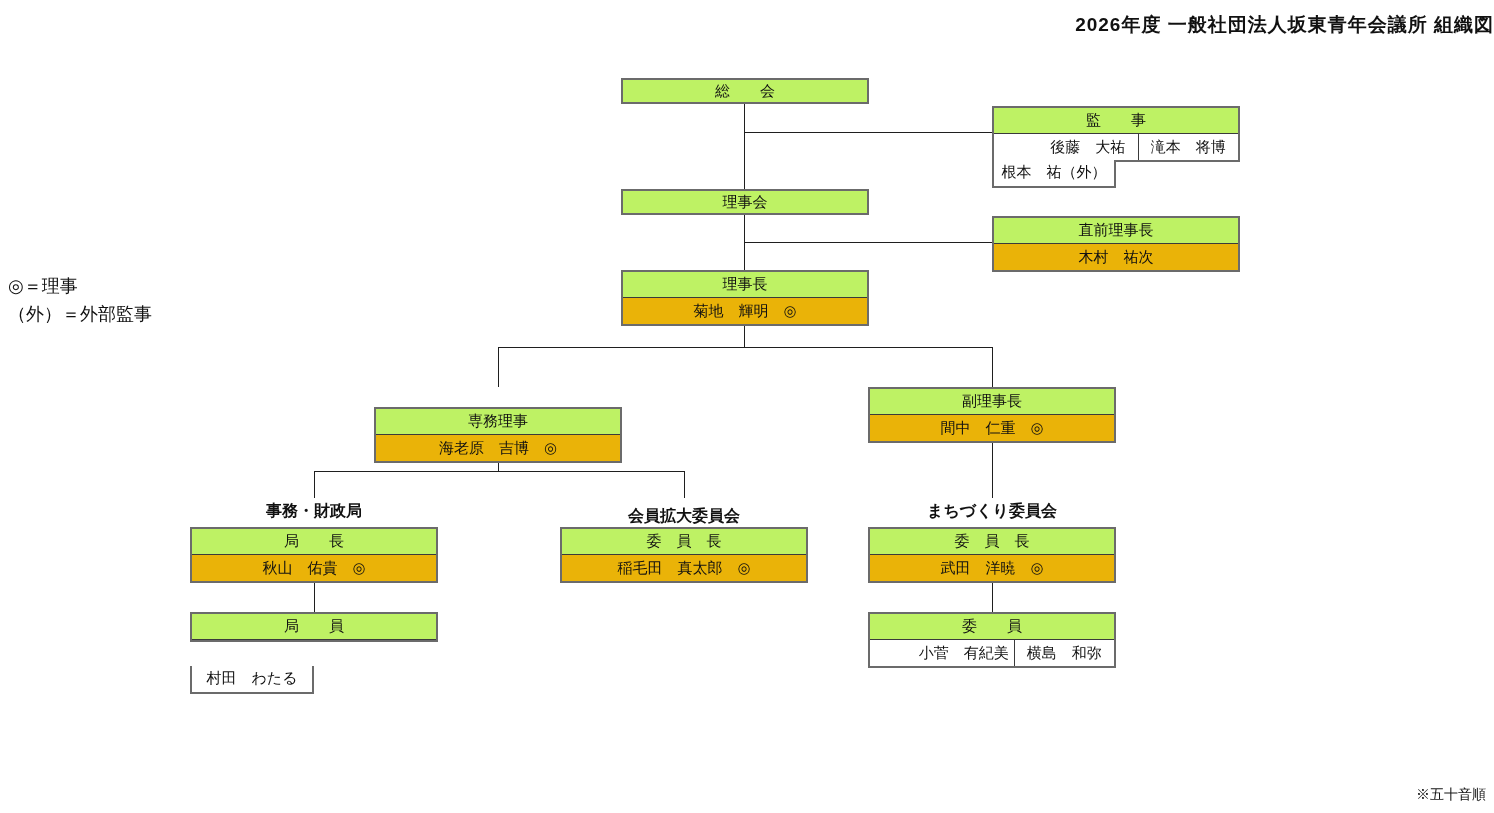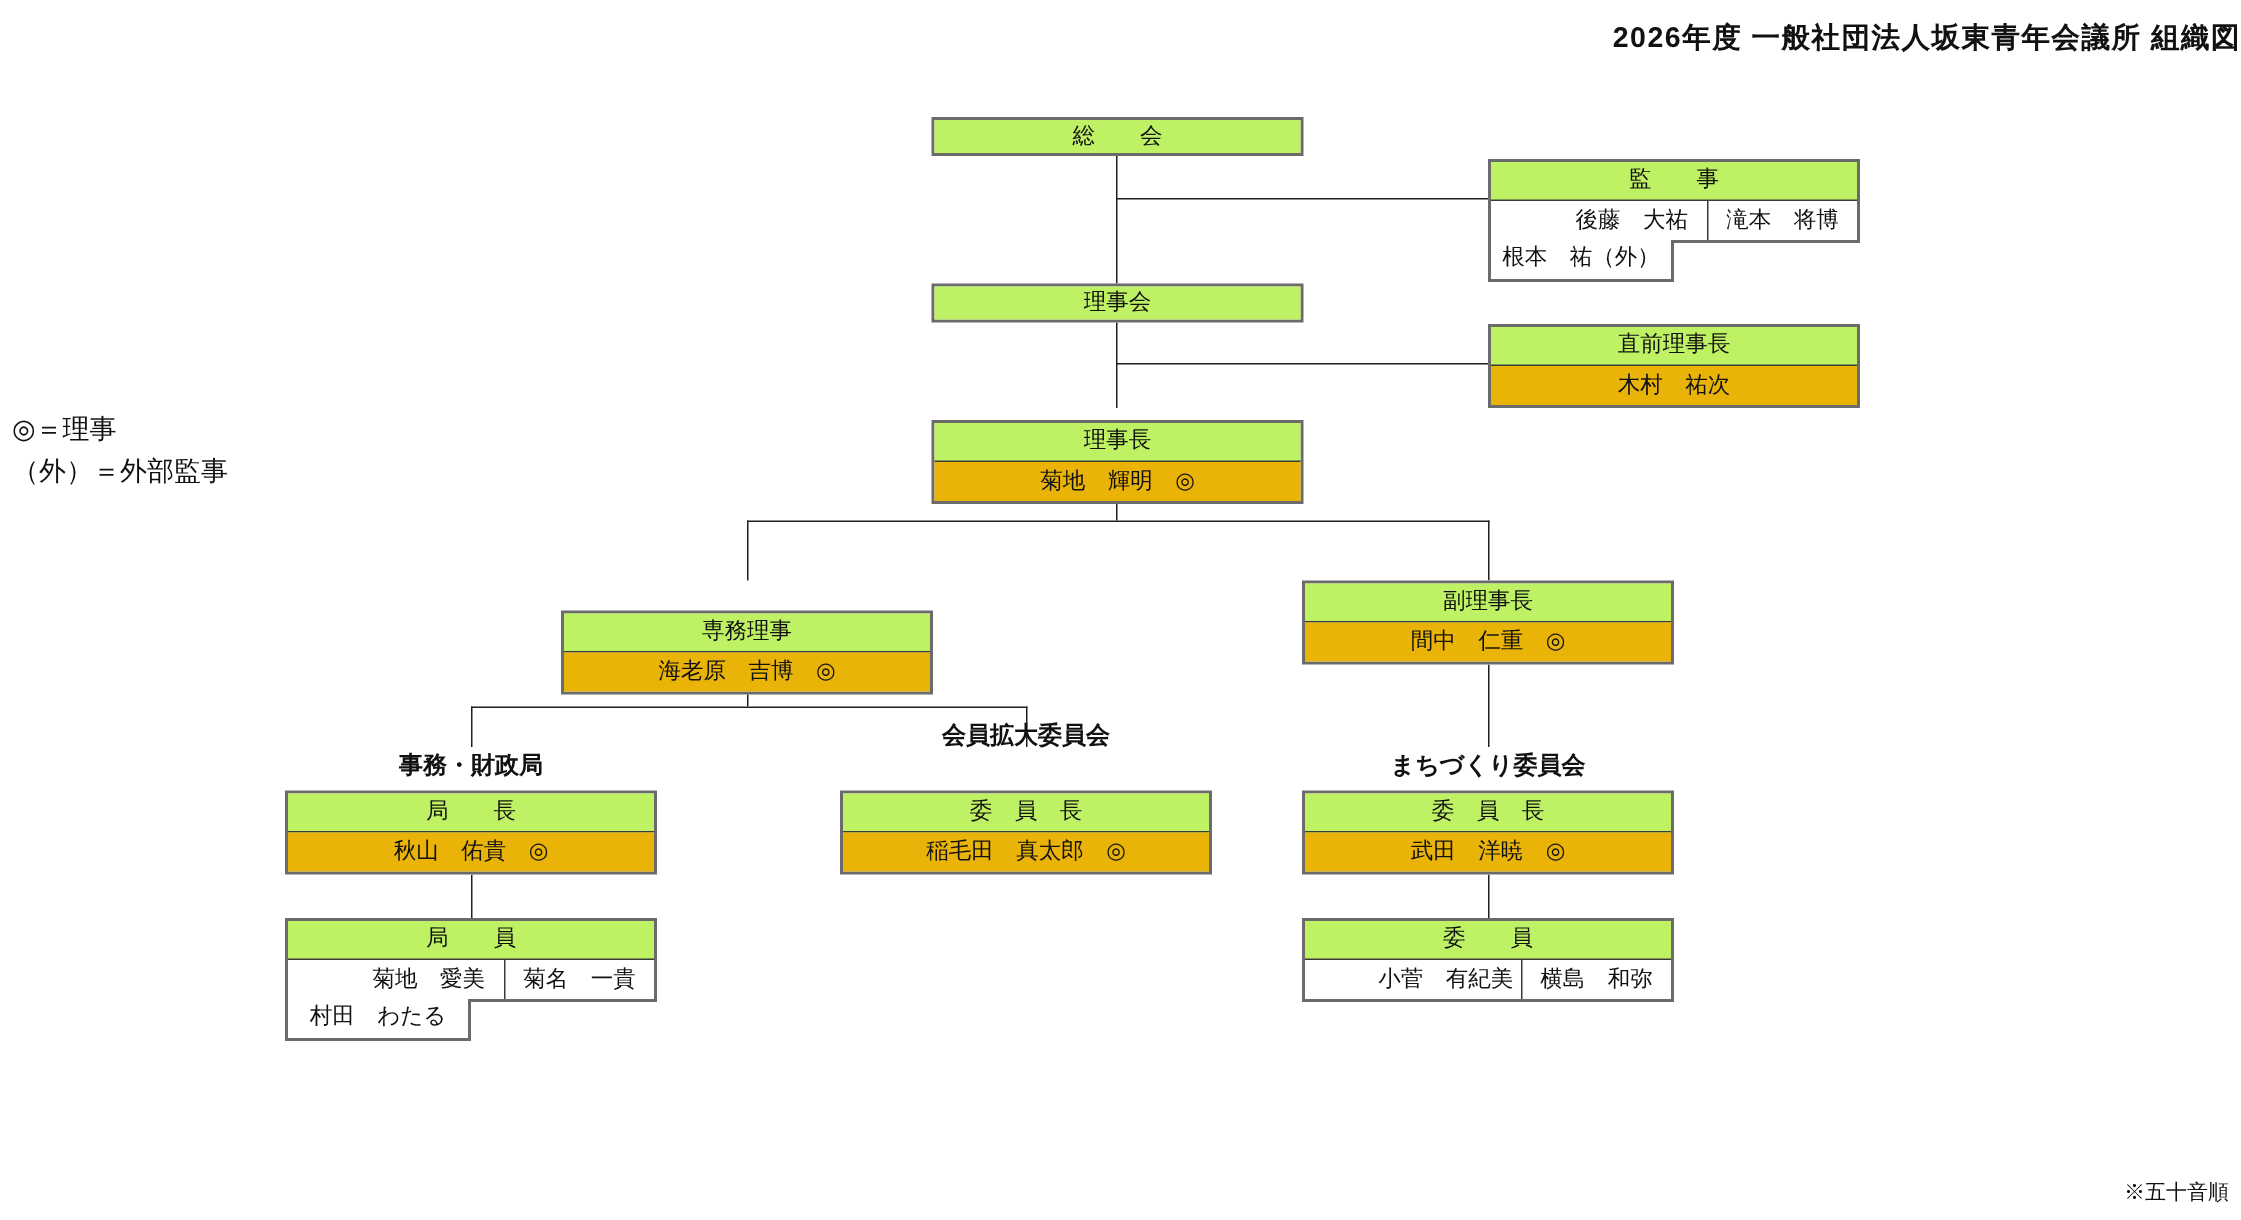--- a/index.html
+++ b/index.html
@@ -78,21 +78,21 @@
 
 <div class="node bar" style="left:621px;top:189px;">
   <div class="hdr">理事会</div>
 </div>
 
 <div class="node" style="left:992px;top:216px;">
   <div class="hdr">直前理事長</div>
   <div class="nrow">木村　祐次</div>
 </div>
 
-<div class="node" style="left:621px;top:280px;">
+<div class="node" style="left:621px;top:270px;">
   <div class="hdr">理事長</div>
   <div class="nrow">菊地　輝明　◎</div>
 </div>
 
 <div class="node" style="left:374px;top:407px;">
   <div class="hdr">専務理事</div>
   <div class="nrow">海老原　吉博　◎</div>
 </div>
 
 <div class="node" style="left:868px;top:387px;">
@@ -101,28 +101,24 @@
 </div>
 
 <div class="group-label" style="left:190px;top:501px;">事務・財政局</div>
 <div class="node" style="left:190px;top:527px;">
   <div class="hdr">局　　長</div>
   <div class="nrow">秋山　佑貴　◎</div>
 </div>
 
 <div class="node" style="left:190px;top:612px;">
   <div class="hdr">局　　員</div>
-  <div class="row">
-    <div class="cell">菊地　愛美</div>
-    <div class="cell">菊名　一貴</div>
-  </div>
 </div>
 <div class="halfcell" style="left:190px;top:666px;">村田　わたる</div>
 
-<div class="group-label" style="left:560px;top:481px;">会員拡大委員会</div>
+<div class="group-label" style="left:560px;top:506px;">会員拡大委員会</div>
 <div class="node" style="left:560px;top:527px;">
   <div class="hdr">委　員　長</div>
   <div class="nrow">稲毛田　真太郎　◎</div>
 </div>
 
 <div class="group-label" style="left:868px;top:501px;">まちづくり委員会</div>
 <div class="node" style="left:868px;top:527px;">
   <div class="hdr">委　員　長</div>
   <div class="nrow">武田　洋暁　◎</div>
 </div>

